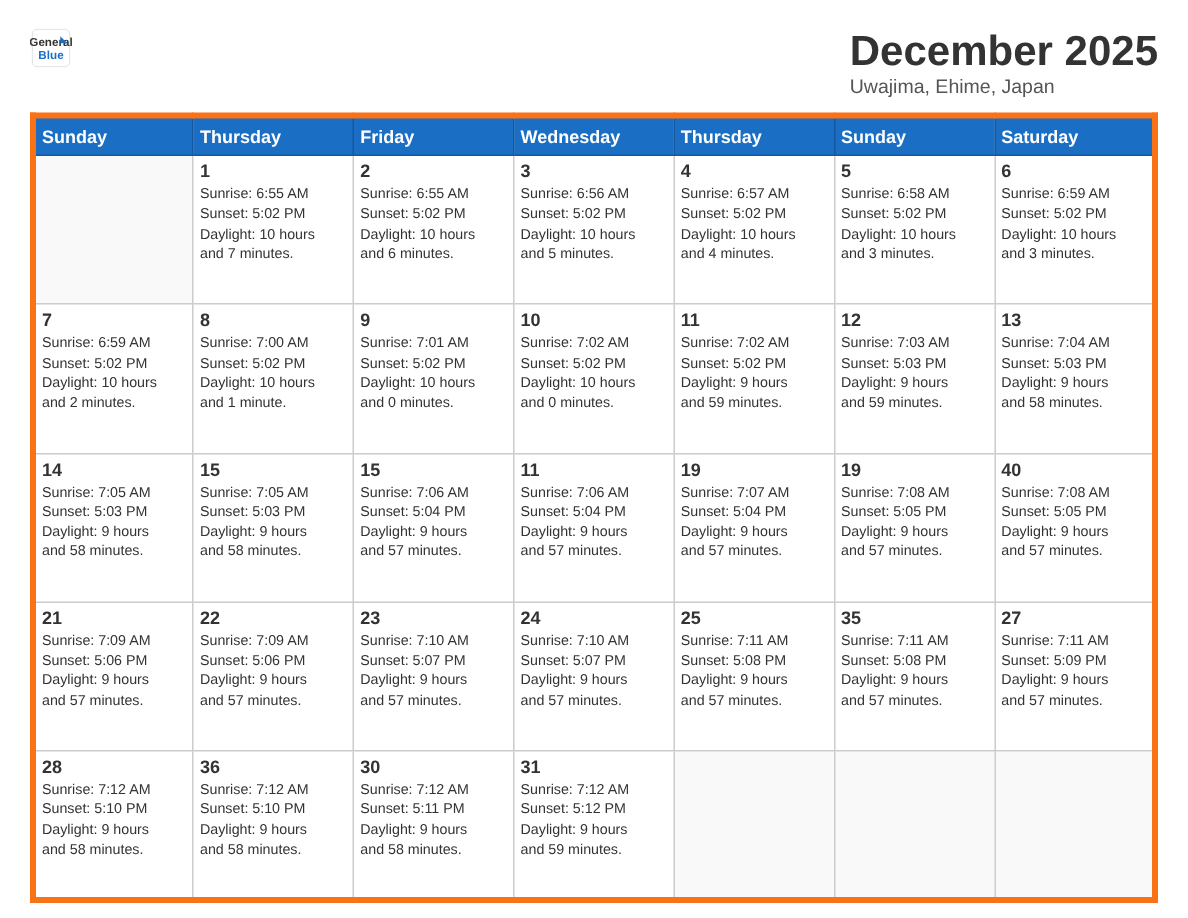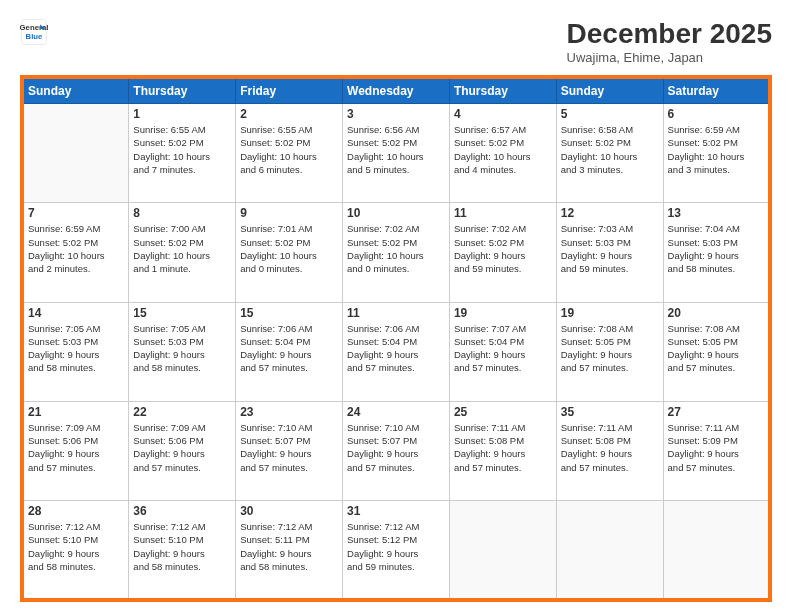--- a/index.html
+++ b/index.html
@@ -192,21 +192,21 @@
           </td>
           <td>
             <div class="day-num">19</div>
             <div class="cell-info">Sunrise: 7:07 AM<br>Sunset: 5:04 PM<br>Daylight: 9 hours<br>and 57 minutes.</div>
           </td>
           <td>
             <div class="day-num">19</div>
             <div class="cell-info">Sunrise: 7:08 AM<br>Sunset: 5:05 PM<br>Daylight: 9 hours<br>and 57 minutes.</div>
           </td>
           <td>
-            <div class="day-num">20</div>
+            <div class="day-num">40</div>
             <div class="cell-info">Sunrise: 7:08 AM<br>Sunset: 5:05 PM<br>Daylight: 9 hours<br>and 57 minutes.</div>
           </td>
         </tr>
         <tr>
           <td>
             <div class="day-num">21</div>
             <div class="cell-info">Sunrise: 7:09 AM<br>Sunset: 5:06 PM<br>Daylight: 9 hours<br>and 57 minutes.</div>
           </td>
           <td>
             <div class="day-num">22</div>

